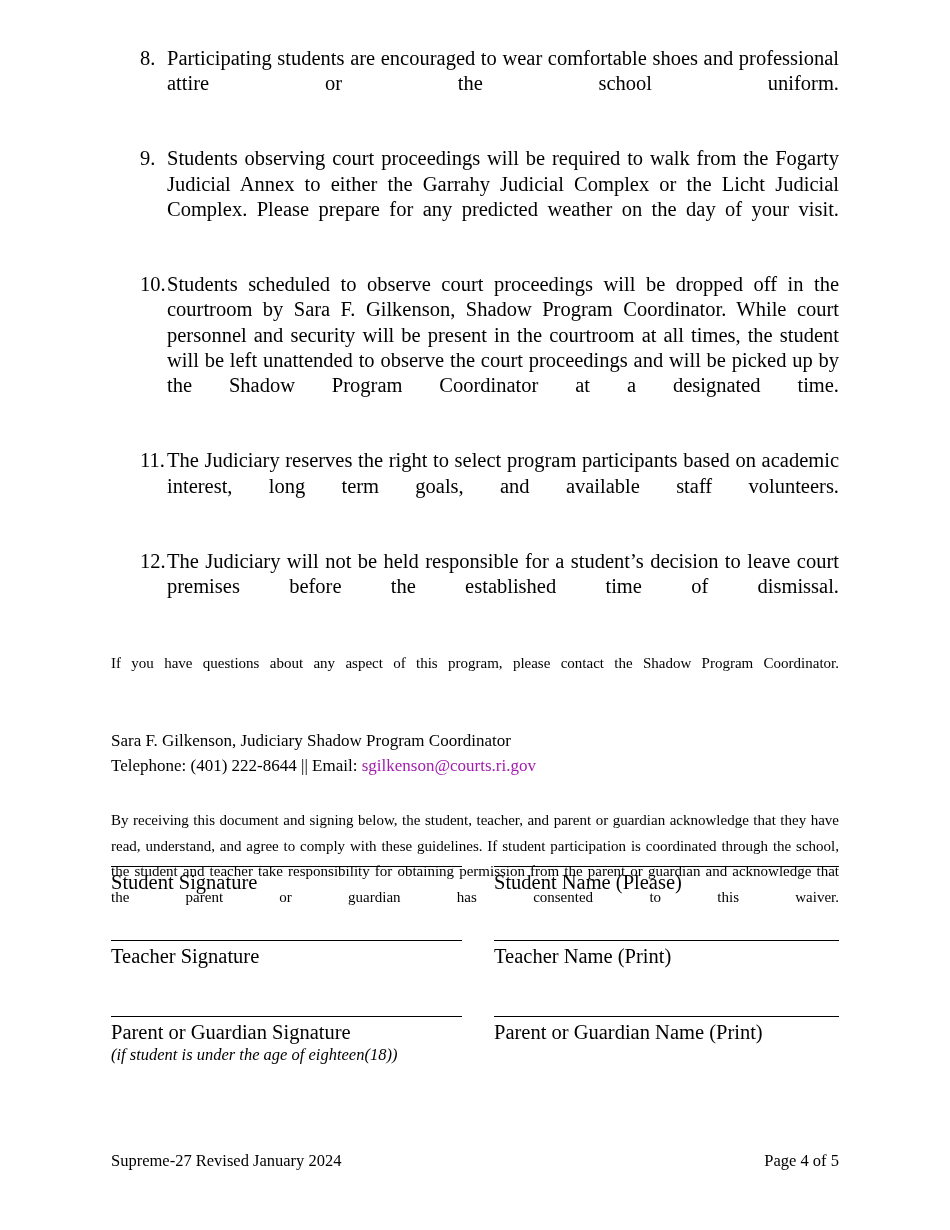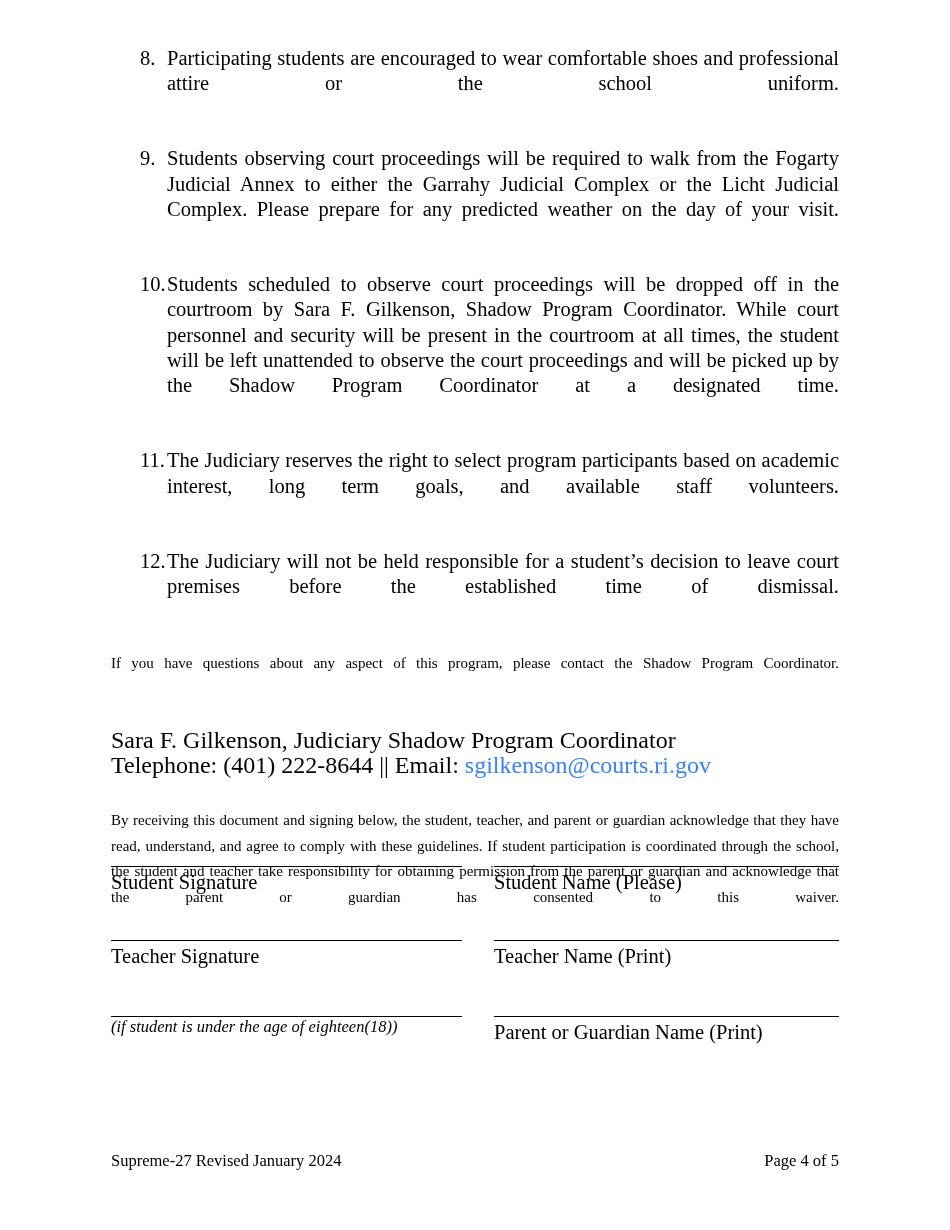--- a/index.html
+++ b/index.html
@@ -73,26 +73,26 @@
   }
   .para::after {
     content: "";
     display: inline-block;
     width: 100%;
   }
   .spacer-26 { height: 26px; }
   .spacer-30 { height: 30px; }
 
   .contact-line {
-    font-size: 24px;
+    font-size: 17px;
     line-height: 25.4px;
     white-space: nowrap;
   }
   .email {
-    color: #3b82f6;
+    color: #a21caf;
     text-decoration: none;
   }
 
   
   .sig-block {
     position: absolute;
     left: 111px;
     width: 728px;
   }
   .sig-row {
@@ -211,20 +211,21 @@
         <div class="sig-rule"></div>
         <div class="sig-label">Teacher Name (Print)</div>
       </div>
     </div>
   </div>
 
   <div class="sig-block" style="top:1016px;">
     <div class="sig-row">
       <div class="sig-cell left">
         <div class="sig-rule"></div>
+        <div class="sig-label">Parent or Guardian Signature</div>
         <div class="sig-note">(if student is under the age of eighteen(18))</div>
       </div>
       <div class="sig-cell right">
         <div class="sig-rule"></div>
         <div class="sig-label">Parent or Guardian Name (Print)</div>
       </div>
     </div>
   </div>
 
   <div class="footer">

